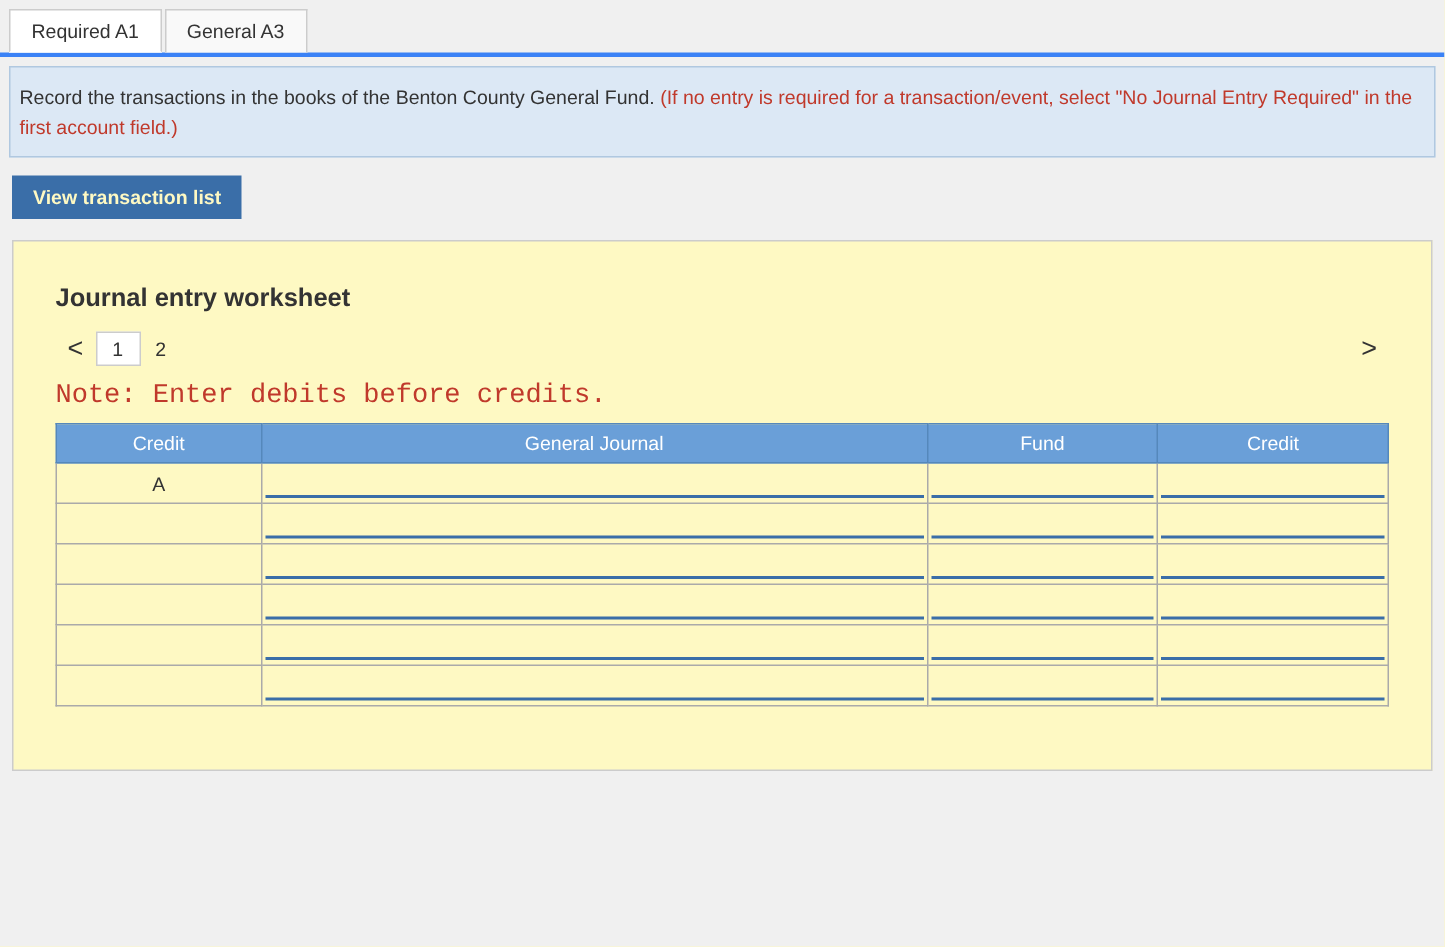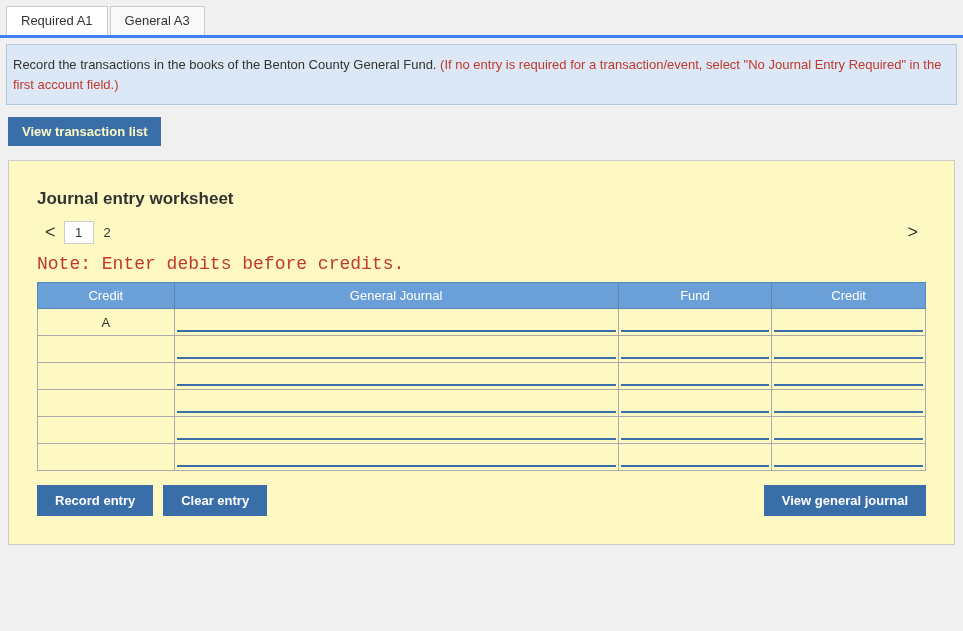--- a/index.html
+++ b/index.html
@@ -369,21 +369,15 @@
             <div class="cell-input-wrapper">
               <div class="cell-line">
                 <input type="text" style="">
               </div>
             </div>
           </td>
         </tr>
       </tbody>
   </table>
 
-  <div class="bottom-buttons">
-    <button class="btn-blue">Record entry</button>
-    <button class="btn-blue">Clear entry</button>
-    <div class="btn-spacer"></div>
-    <button class="btn-blue">View general journal</button>
-  </div>
 </div>
 
 
 
 </body></html>

